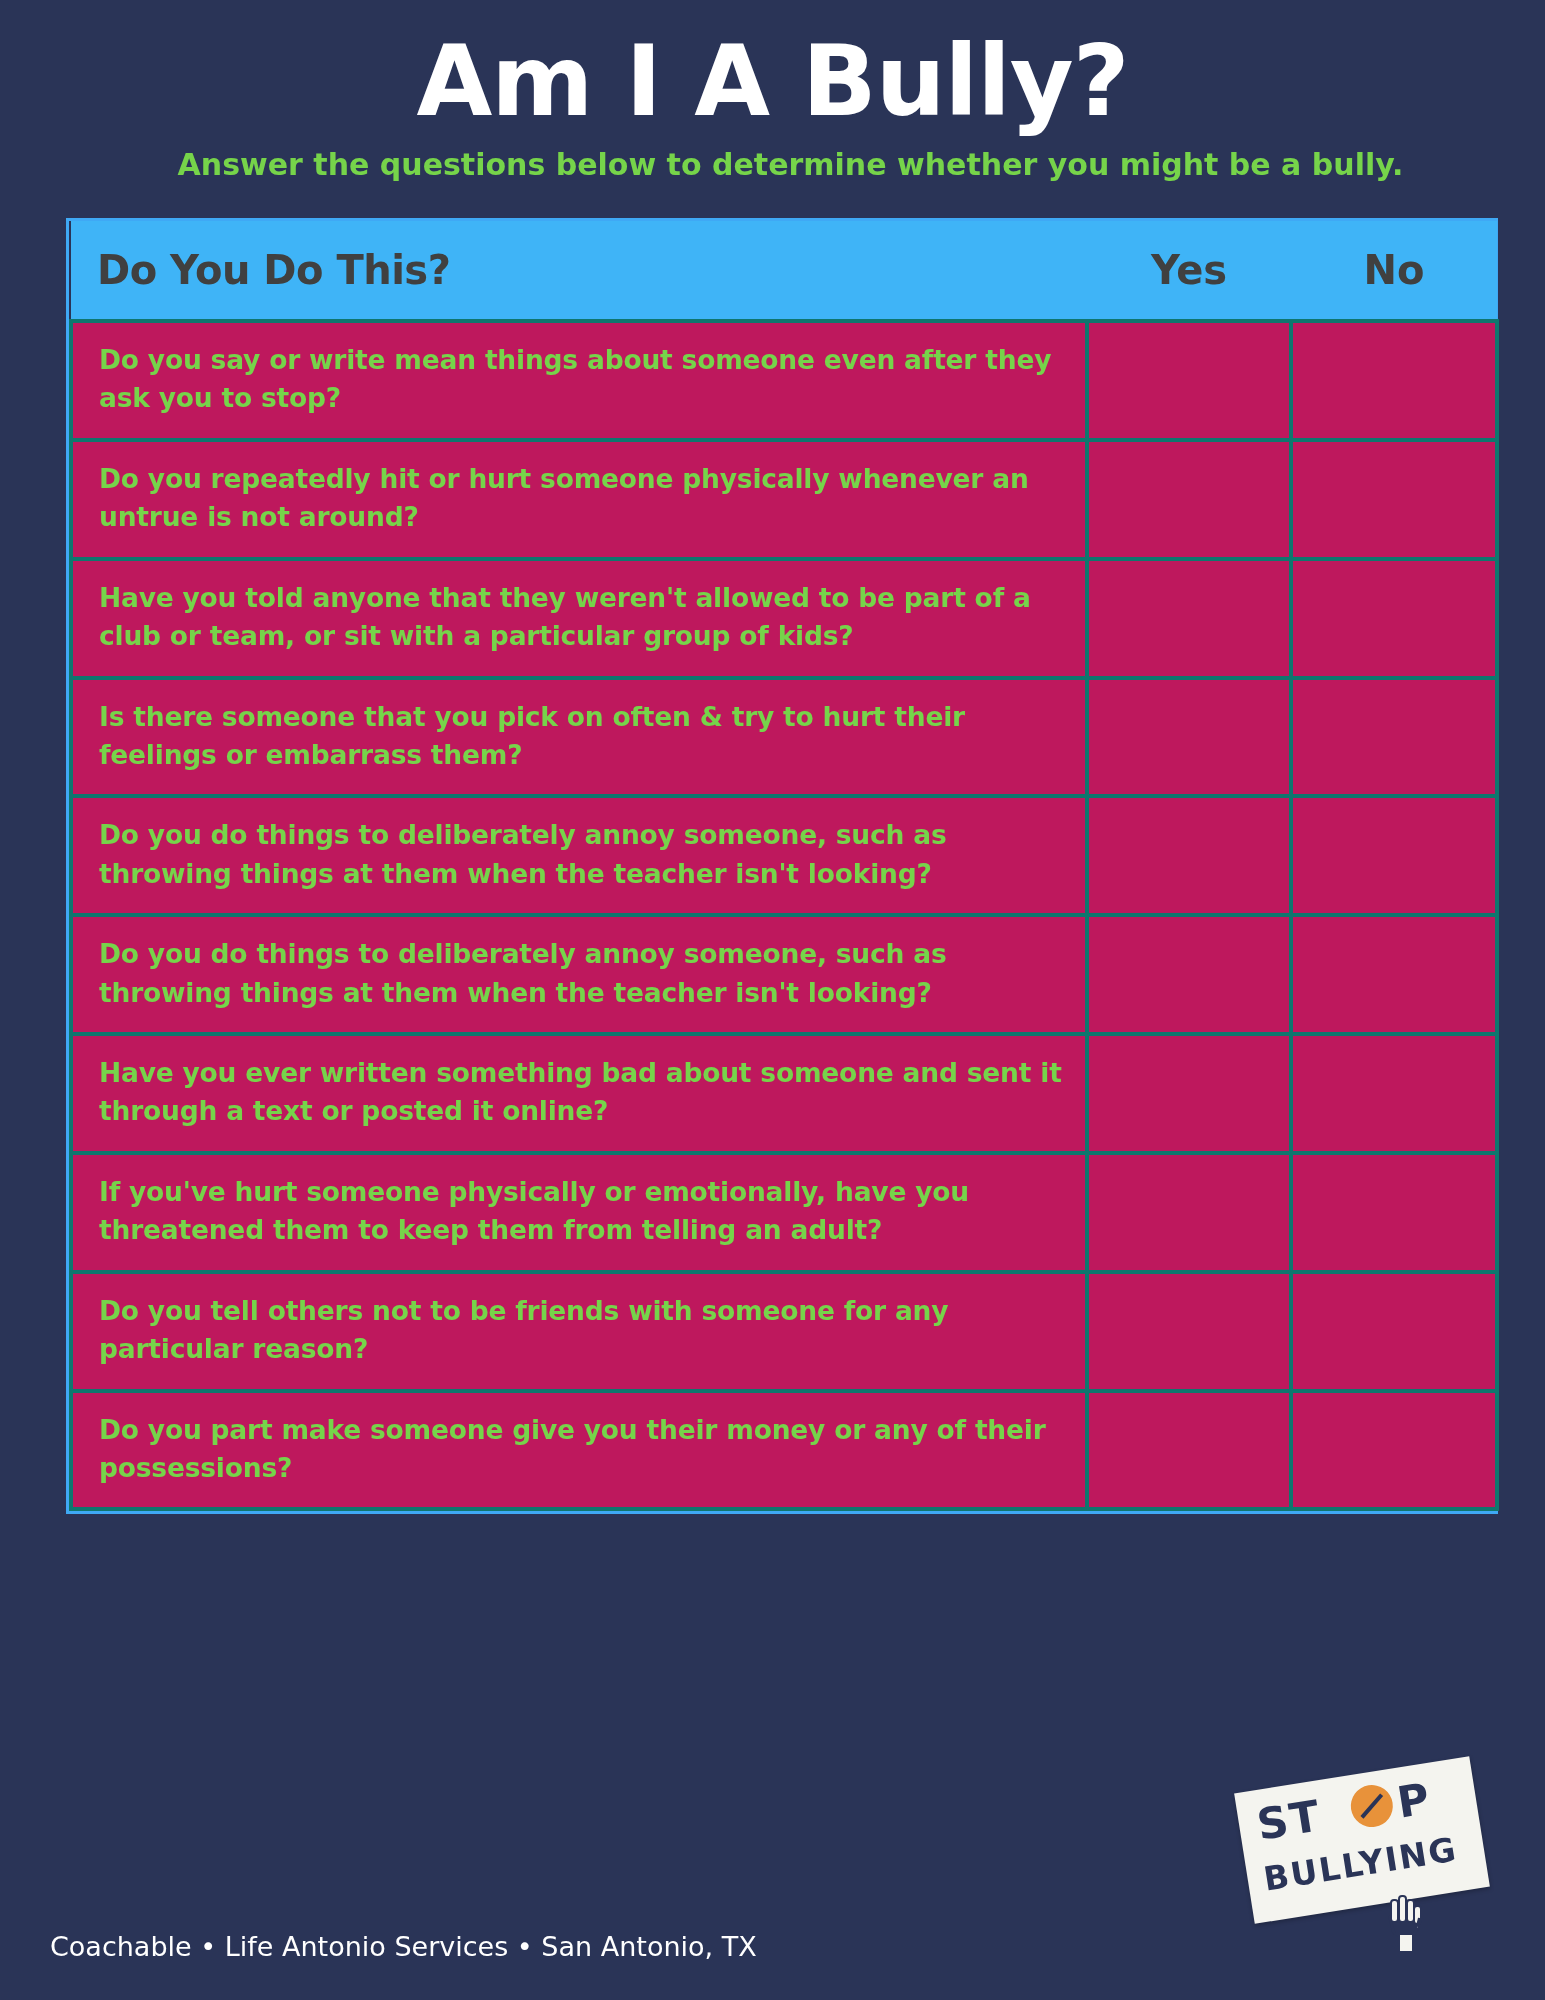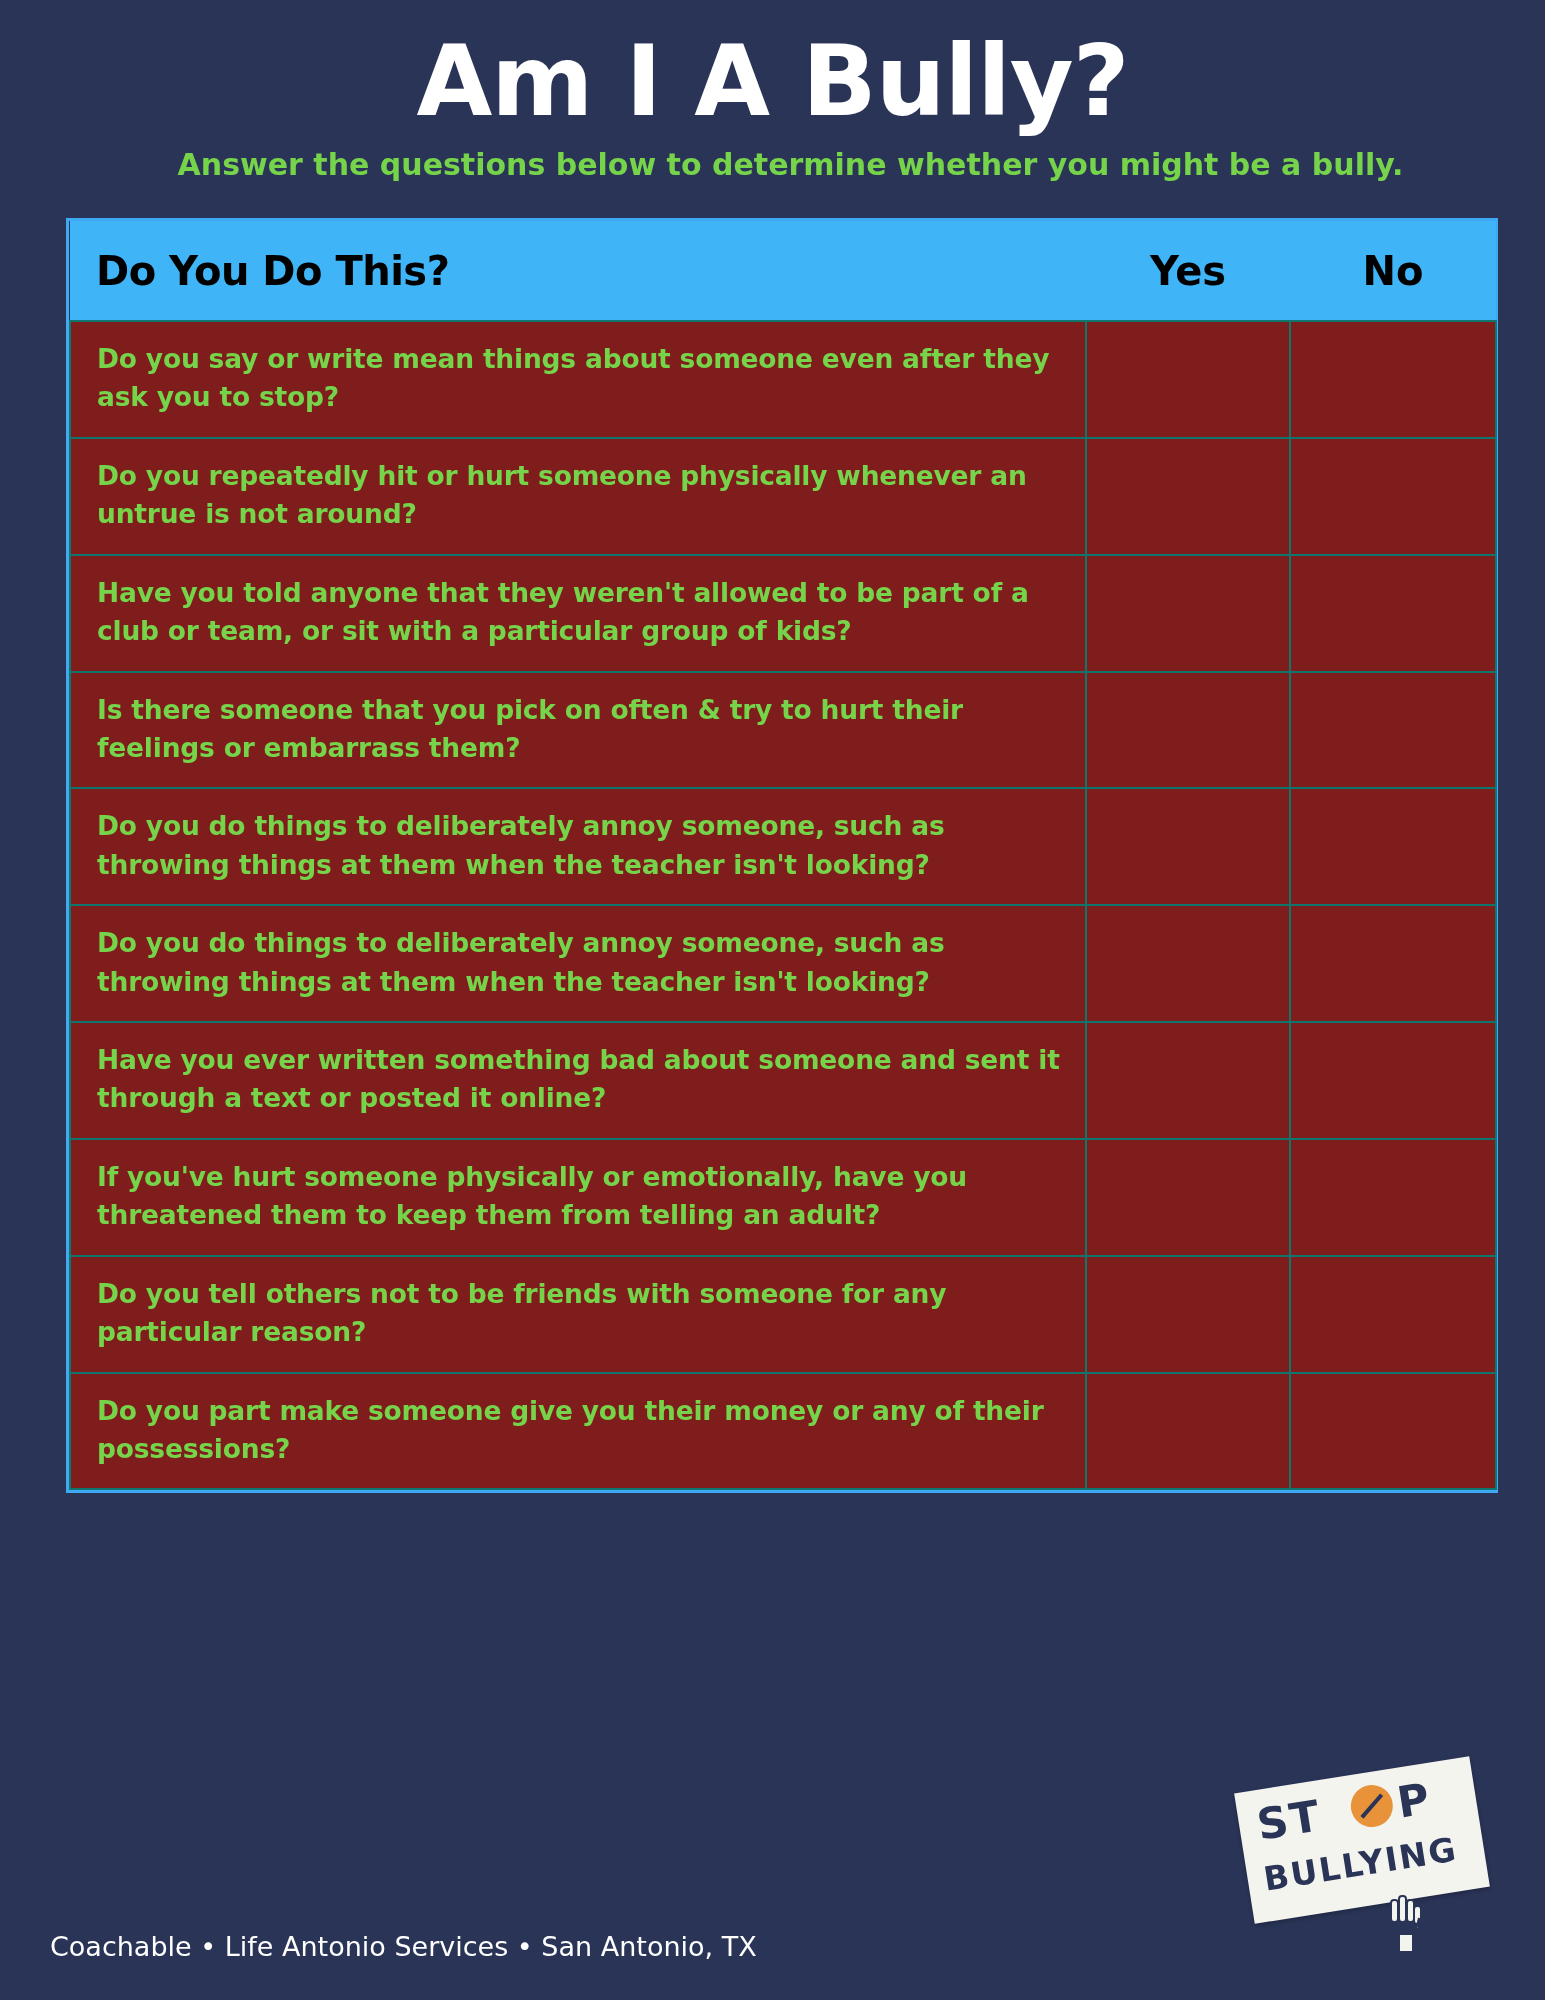--- a/index.html
+++ b/index.html
@@ -55,21 +55,21 @@
   }
 
   table.quiz {
     width: 100%;
     border-collapse: collapse;
     table-layout: fixed;
   }
 
   table.quiz thead th {
     background: #3fb4f7;
-    color: #000000;
+    color: #404040;
     font-family: "DejaVu Sans", sans-serif;
     font-weight: bold;
     height: 100px;
     vertical-align: middle;
   }
 
   th.col-q {
     text-align: left;
     padding-left: 26px;
     font-size: 40px;
@@ -78,22 +78,22 @@
   th.col-yes, th.col-no {
     text-align: center;
     font-size: 40px;
   }
 
   col.c-q { width: 1016px; }
   col.c-yes { width: 204px; }
   col.c-no { width: 206px; }
 
   table.quiz tbody td {
-    border: 2px solid #0f766e;
-    background: #7f1d1d;
+    border: 4px solid #0f766e;
+    background: #be185d;
     vertical-align: middle;
   }
 
   td.q-text {
     color: #76d44a;
     font-family: "DejaVu Sans", sans-serif;
     font-weight: bold;
     font-size: 26.5px;
     line-height: 1.45;
     padding: 18px 22px 20px 26px;

